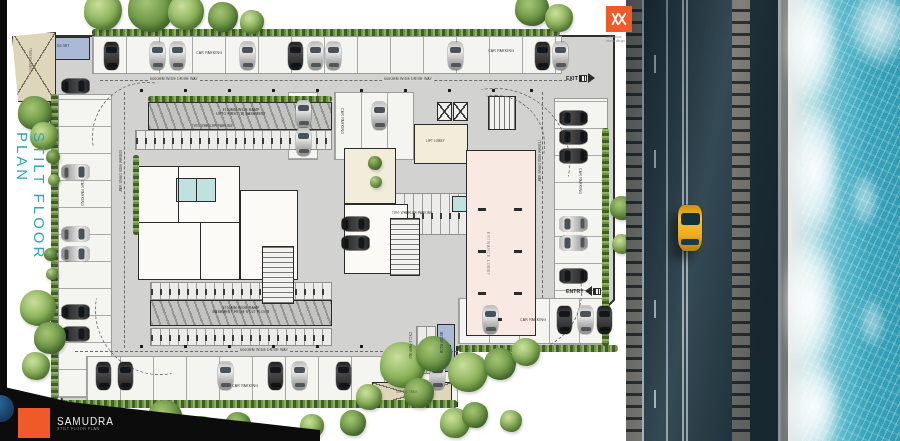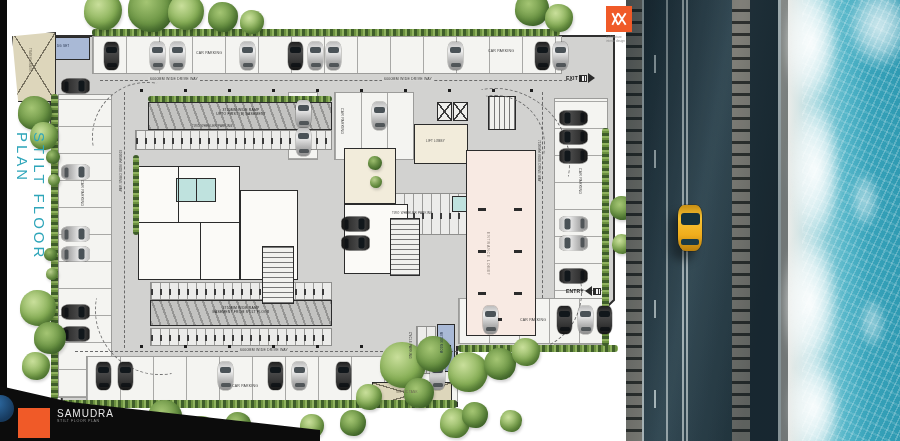--- a/index.html
+++ b/index.html
@@ -12,21 +12,21 @@
   .black-wedge{position:absolute;left:0;top:378px;width:320px;height:63px;background:#0c0c0c;
        clip-path:polygon(0 8px,70px 24px,320px 52px,320px 63px,0 63px);z-index:31;}
   .nav-dot{position:absolute;left:-13px;top:395px;width:27px;height:27px;border-radius:50%;
        background:radial-gradient(circle at 35% 30%,#2e6ca5,#173a5e 70%);z-index:40;border:none;}
   #page-title{position:absolute;left:14px;top:132px;height:186px;writing-mode:vertical-rl;
        font-size:15px;letter-spacing:3px;color:#2fa6ba;font-weight:400;z-index:20;}
 
   .arch-logo{position:absolute;left:606px;top:6px;width:30px;z-index:20;}
   .arch-logo .sq{width:26px;height:26px;background:#f05a28;display:flex;align-items:center;justify-content:center;}
   .arch-logo .tag{font-size:3px;line-height:1.4;color:#8a8a8a;margin-top:3px;white-space:nowrap;}
-  .proj-logo{position:absolute;left:18px;top:408px;display:flex;align-items:flex-start;gap:7px;z-index:40;}
+  .proj-logo{position:absolute;left:18px;top:408px;display:flex;align-items:center;gap:7px;z-index:40;}
   .proj-logo .sq{width:32px;height:30px;background:#f05a28;}
   .proj-logo .nm{font-size:10px;letter-spacing:1px;color:#e8e8e8;line-height:1.1;}
   .proj-logo .sub{font-size:3.6px;letter-spacing:.6px;color:#9a9a9a;}
 
   
   #plan{position:absolute;left:0;top:0;width:640px;height:441px;z-index:1;}
   #plan-base{position:absolute;left:0;top:0;z-index:0;}
   .stalls{position:absolute;background:#f4f4f1;border:1px solid #9c9c9a;z-index:1;}
   .sv{background-image:repeating-linear-gradient(90deg,#a8a8a6 0 1px,transparent 1px 33px);}
   .sv2{background-image:repeating-linear-gradient(90deg,#a8a8a6 0 1px,transparent 1px 30px);}

